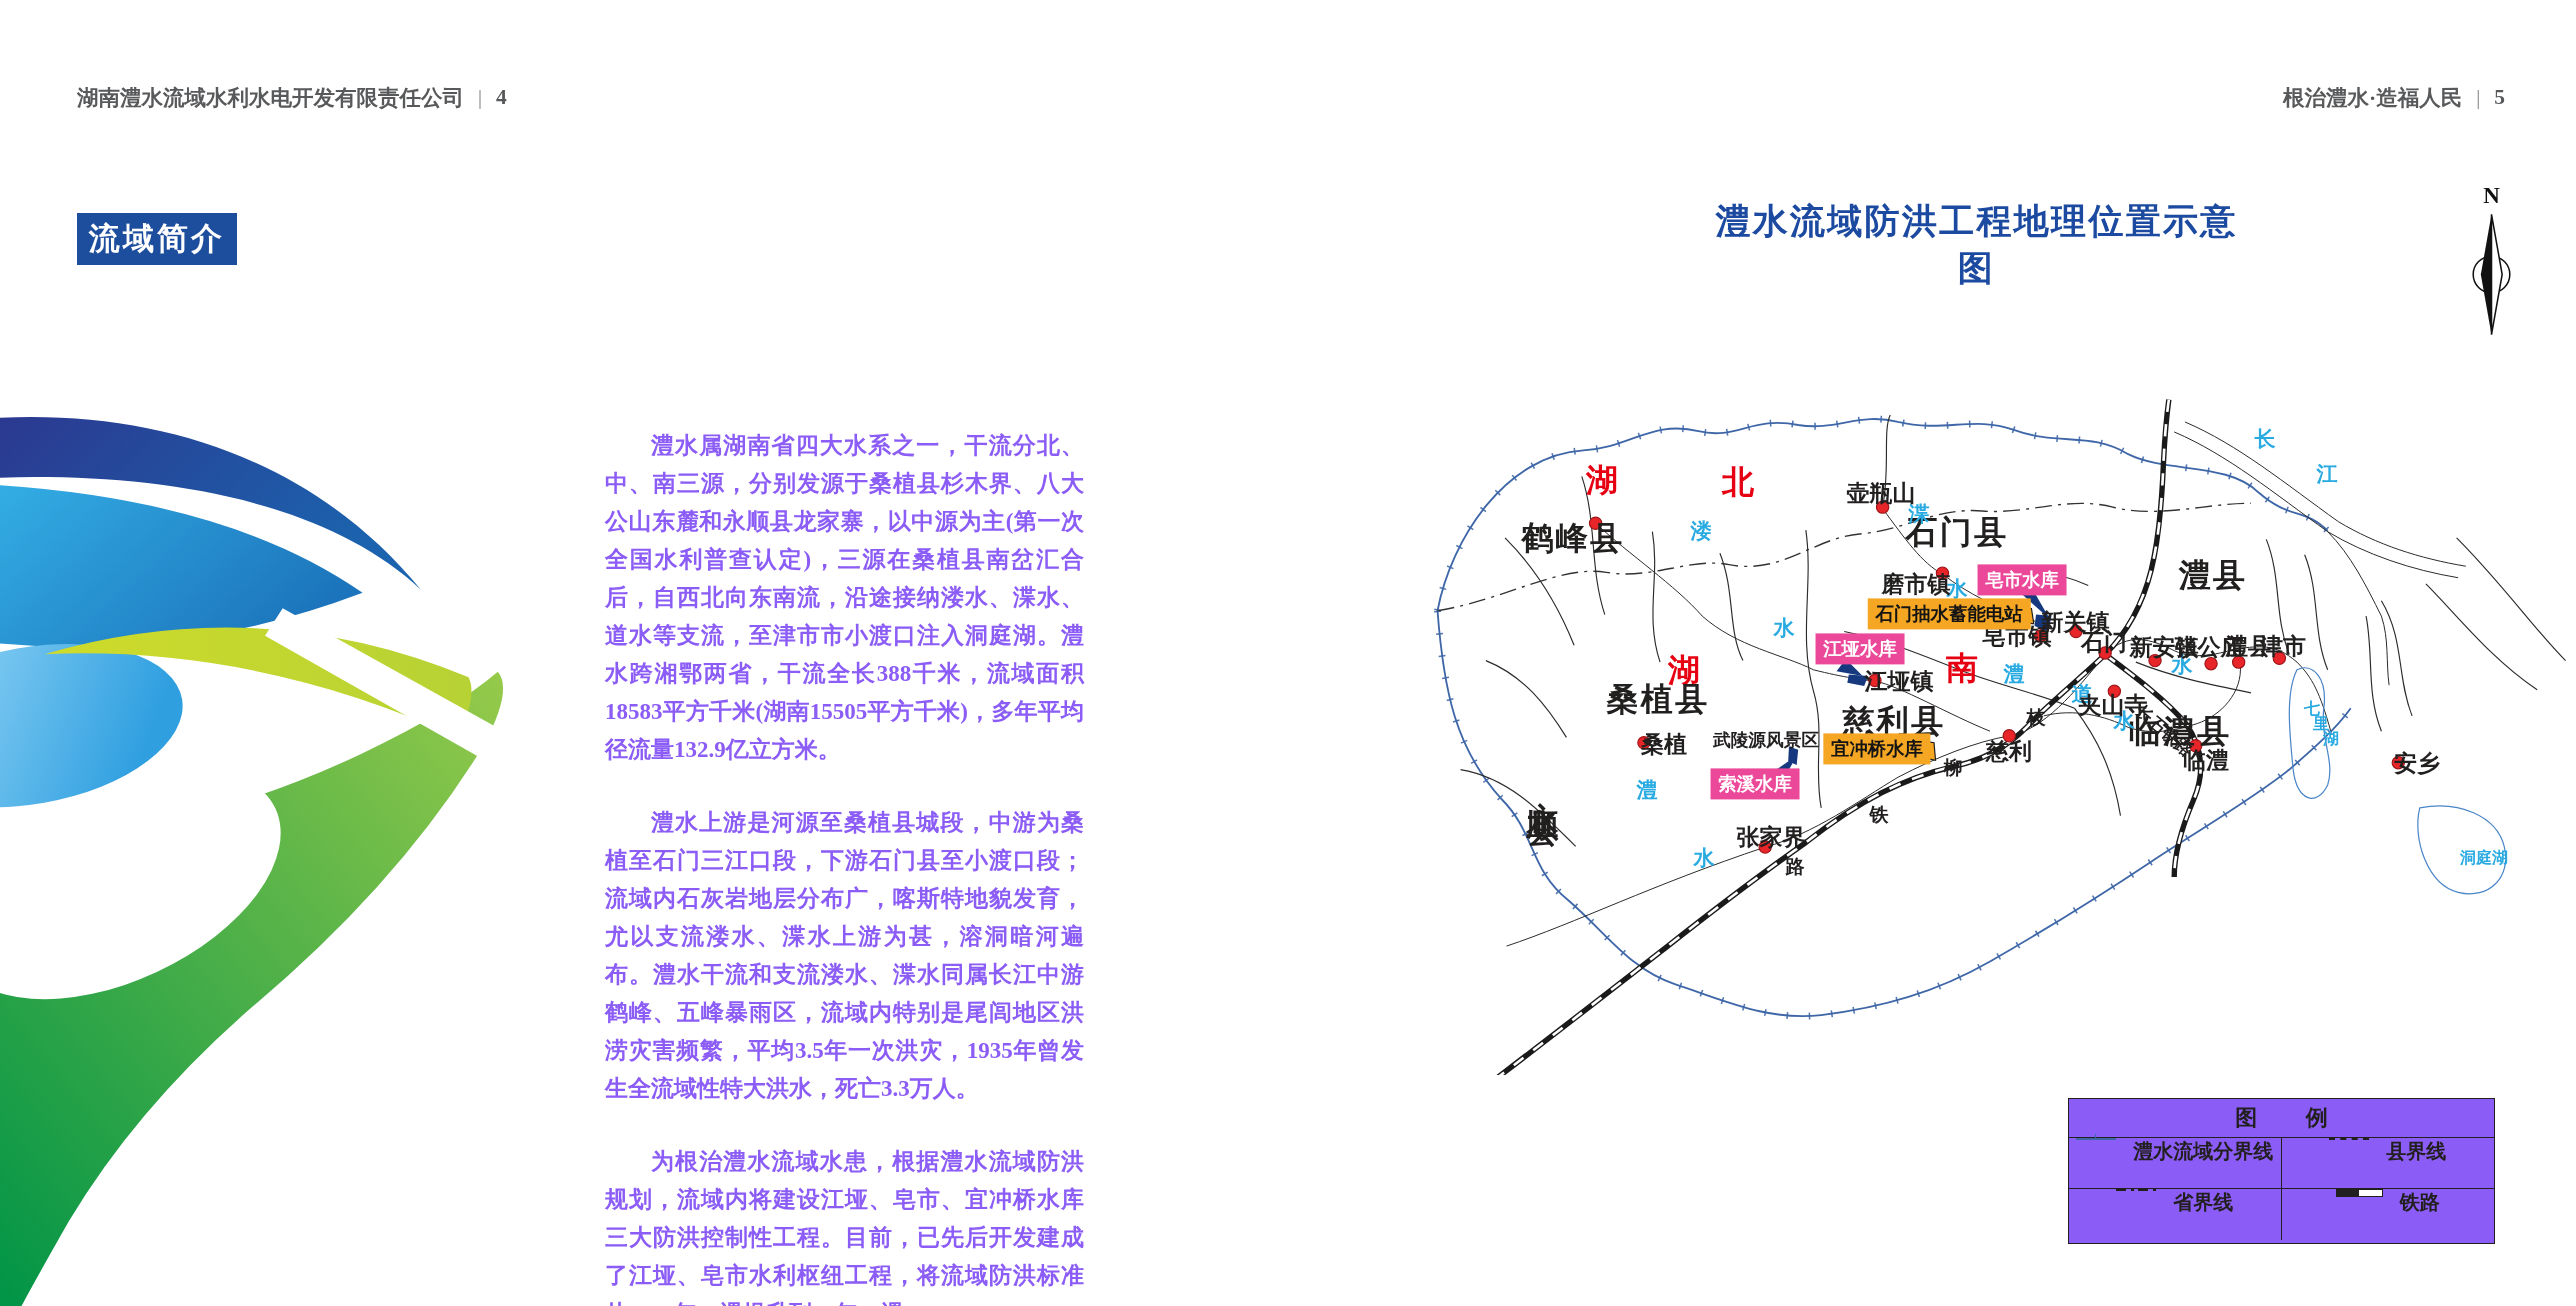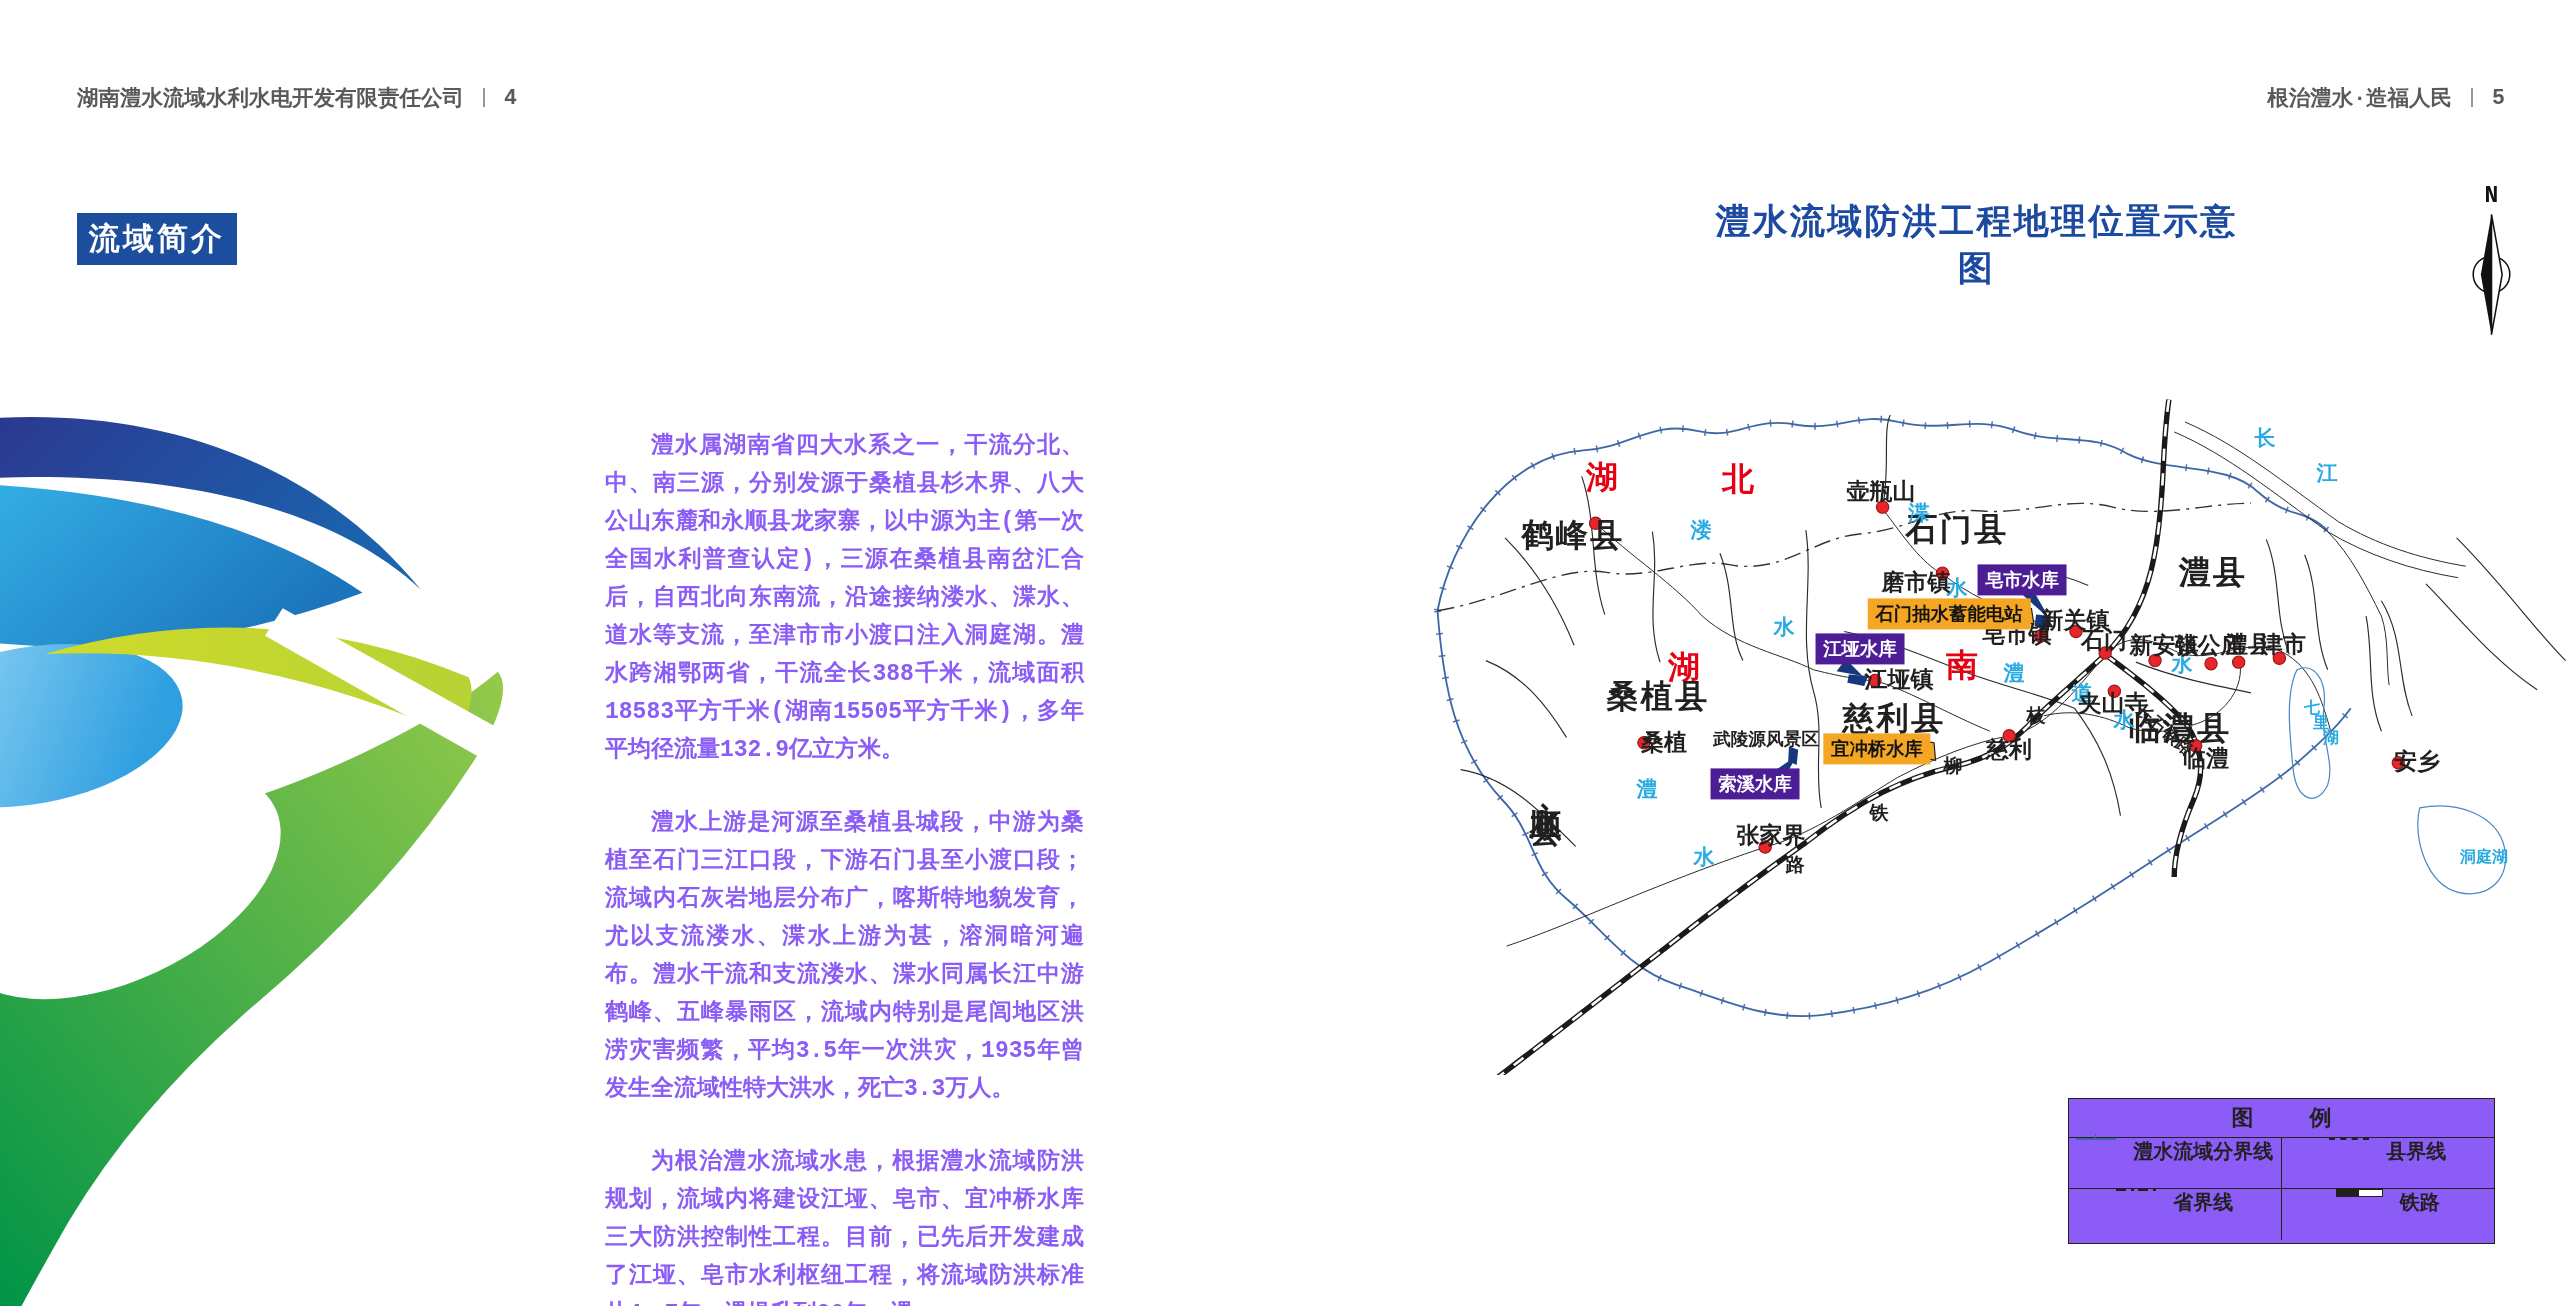--- a/index.html
+++ b/index.html
@@ -1,17 +1,17 @@
 <!DOCTYPE html>
 <html style="font-size:12.3px"><head>
 <meta charset="utf-8">
 <style>
   html,body{margin:0;padding:0;background:#ffffff;}
   .page{position:relative;width:2576px;height:1306px;background:#fff;overflow:hidden;
-        font-family:Liberation Mono, monospace;color:#1b1b1b;}
+        font-family:Liberation Serif, serif;color:#1b1b1b;}
   
   .hdr{position:absolute;top:83px;font-size:21.5px;font-weight:bold;color:#58595b;display:flex;align-items:center;gap:14px;}
   .hdr-left{left:77px;}
   .hdr-right{right:71px;}
   .hdr .bar{font-weight:normal;color:#808184;font-size:20px;}
   
   .badge{position:absolute;left:77px;top:213px;width:160px;height:52px;background:#1d4e9e;
          color:#fff;font-size:31px;font-weight:bold;display:flex;align-items:center;justify-content:center;letter-spacing:3.1px;}
   .bodytext{position:absolute;left:605px;top:427px;width:479px;}
   .bodytext p{margin:0 0 35px 0;font-size:23px;line-height:38px;text-align:justify;text-indent:2em;
@@ -27,21 +27,21 @@
   .mlabel{position:absolute;transform:translate(-50%,-50%);white-space:nowrap;line-height:1;}
   .prov{color:#e60012;font-size:32px;font-weight:bold;}
   .county{color:#221f1f;font-size:32px;font-weight:bold;letter-spacing:2.3px;}
   .county.vert{writing-mode:vertical-rl;letter-spacing:7.7px;}
   .river{color:#29abe2;font-size:21px;font-weight:bold;}
   .river.small{font-size:16px;}
   .rail{color:#221f1f;font-size:19px;font-weight:bold;}
   .rail.rot{transform:translate(-50%,-50%) rotate(40deg);}
   .place{color:#221f1f;font-size:17.7px;font-weight:bold;}
   .town-label{color:#221f1f;font-size:23px;font-weight:bold;}
-  .callout-blue{position:absolute;transform:translate(-50%,-50%);background:#4c1d95;color:#fff;
+  .callout-blue{position:absolute;transform:translate(-50%,-50%);background:#ec4899;color:#fff;
                 font-size:18.4px;font-weight:bold;padding:3.1px 7.7px;white-space:nowrap;}
   .callout-orange{position:absolute;transform:translate(-50%,-50%);background:#f5a623;color:#141414;
                 font-size:18.4px;font-weight:bold;padding:3.1px 7.7px;white-space:nowrap;}
   
   .legend{position:absolute;left:2068px;top:1098px;width:425px;height:144px;border:1.5px solid #221f1f;background:#8b5cf6;}
   .legend .ltitle{height:38px;border-bottom:1.5px solid #221f1f;display:flex;align-items:center;justify-content:center;
                   font-size:22px;font-weight:bold;letter-spacing:21.5px;text-indent:21.5px;color:#221f1f;}
   .legend .grid{display:grid;grid-template-columns:1fr 1fr;grid-template-rows:1fr 1fr;height:102px;}
   .legend .cell{display:flex;align-items:flex-start;justify-content:center;gap:17px;border-right:1.5px solid #221f1f;border-bottom:1.5px solid #221f1f;}
   .legend .cell:nth-child(2n){border-right:none;}

